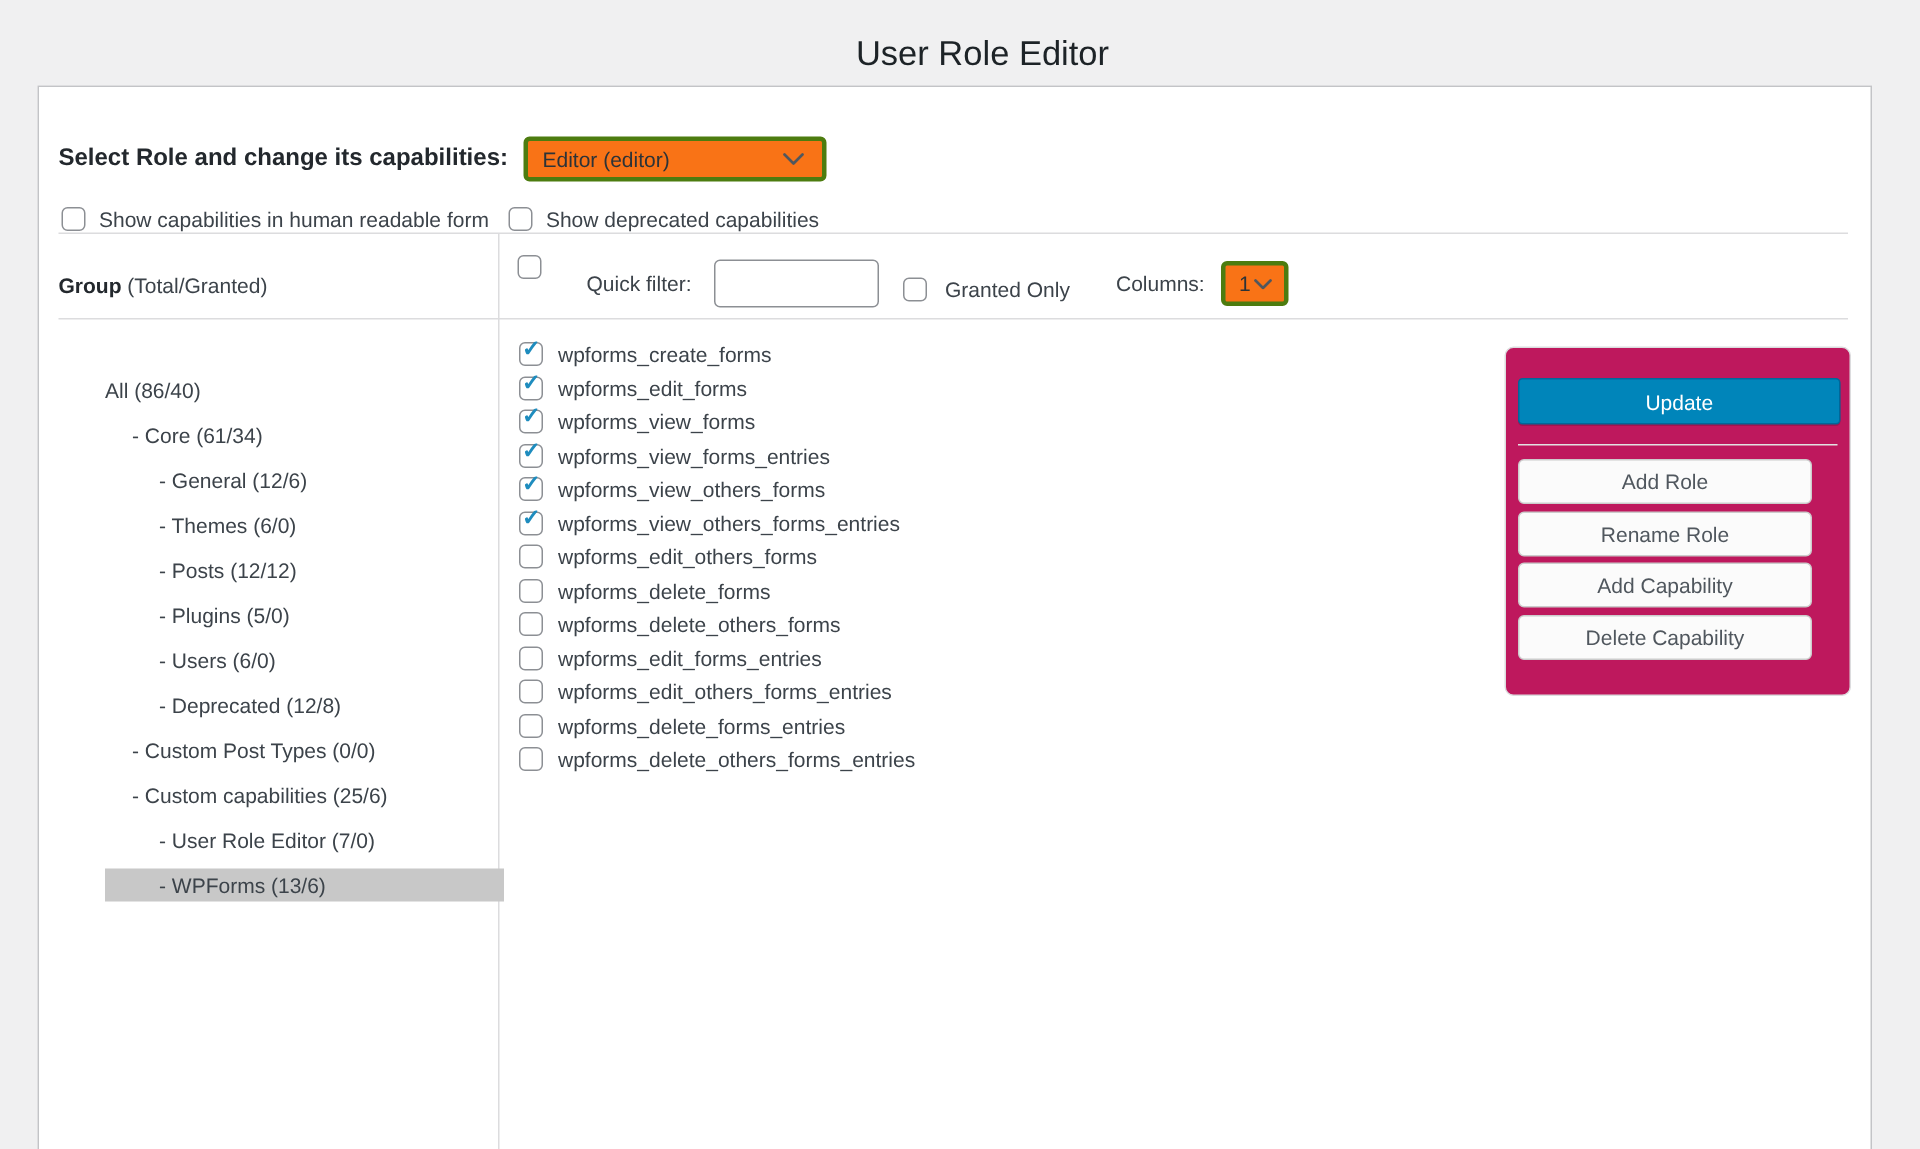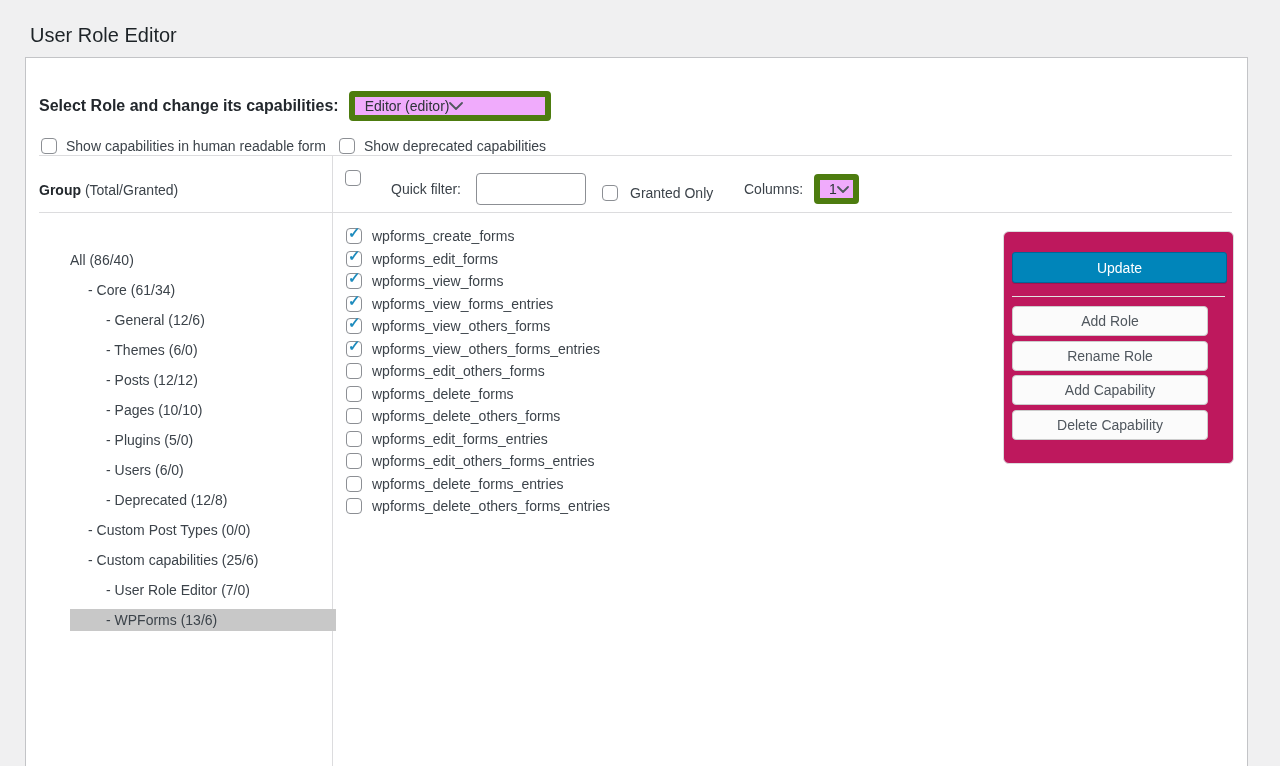--- a/index.html
+++ b/index.html
@@ -5,33 +5,34 @@
   :root{
     --accent:#0085ba; --accent-border:#006799; --check:#1e8cbe; --highlight:#c8c8c8;
   }
   *{box-sizing:border-box;}
   html,body{margin:0;padding:0;}
   body{
     width:1280px;height:766px;overflow:hidden;background:#f0f0f1;
     font-family:"Liberation Sans",sans-serif;color:#3c434a;font-size:14px;
   }
   h1{
-    font-size:20px;font-weight:400;color:#1d2327;line-height:30px;
+    font-size:23px;font-weight:400;color:#1d2327;line-height:30px;
     margin:20px 0 7px 30px;
+    text-align:center;
   }
   .box{
     position:relative;margin:0 32px 0 25px;height:712px;
     background:#fff;border:1px solid #c3c4c7;
   }
   
   .role-row{position:absolute;left:13px;top:32px;height:32px;display:flex;align-items:center;gap:10px;}
   .role-label{font-weight:bold;font-size:16px;color:#23282d;white-space:nowrap;}
   .select{
-    height:30px;border:6px solid #4d7c0f;border-radius:4px;background:#f0abfc;
-    display:flex;align-items:center;
+    height:30px;border:3px solid #4d7c0f;border-radius:4px;background:#f97316;
+    display:flex;align-items:center;justify-content:space-between;
     font-size:14px;color:#2c3338;cursor:pointer;
   }
   .role-select{width:202px;padding:0 12px 0 10px;}
   .cols-select{position:absolute;left:788px;top:116px;width:45px;padding:0 8px 0 9px;}
   .chev{flex:none;display:block;}
   
   .opts-row{position:absolute;left:15px;top:80px;display:flex;align-items:center;}
   .opt{display:flex;align-items:center;gap:9px;margin-right:13px;}
   .cb{
     width:16px;height:16px;min-width:16px;background:#fff;border:1px solid #8c8f94;
@@ -154,25 +155,20 @@
           <span class="tree-label">- Themes (6/0)</span>
         </div>
   </li>
       <li class="tree-row">
     <div class="bar" style="padding-left: 36px;">
           <span class="tree-label">- Posts (12/12)</span>
         </div>
   </li>
       <li class="tree-row">
     <div class="bar" style="padding-left: 36px;">
-          <span class="tree-label">- Pages (10/10)</span>
-        </div>
-  </li>
-      <li class="tree-row">
-    <div class="bar" style="padding-left: 36px;">
           <span class="tree-label">- Plugins (5/0)</span>
         </div>
   </li>
       <li class="tree-row">
     <div class="bar" style="padding-left: 36px;">
           <span class="tree-label">- Users (6/0)</span>
         </div>
   </li>
       <li class="tree-row">
     <div class="bar" style="padding-left: 36px;">

